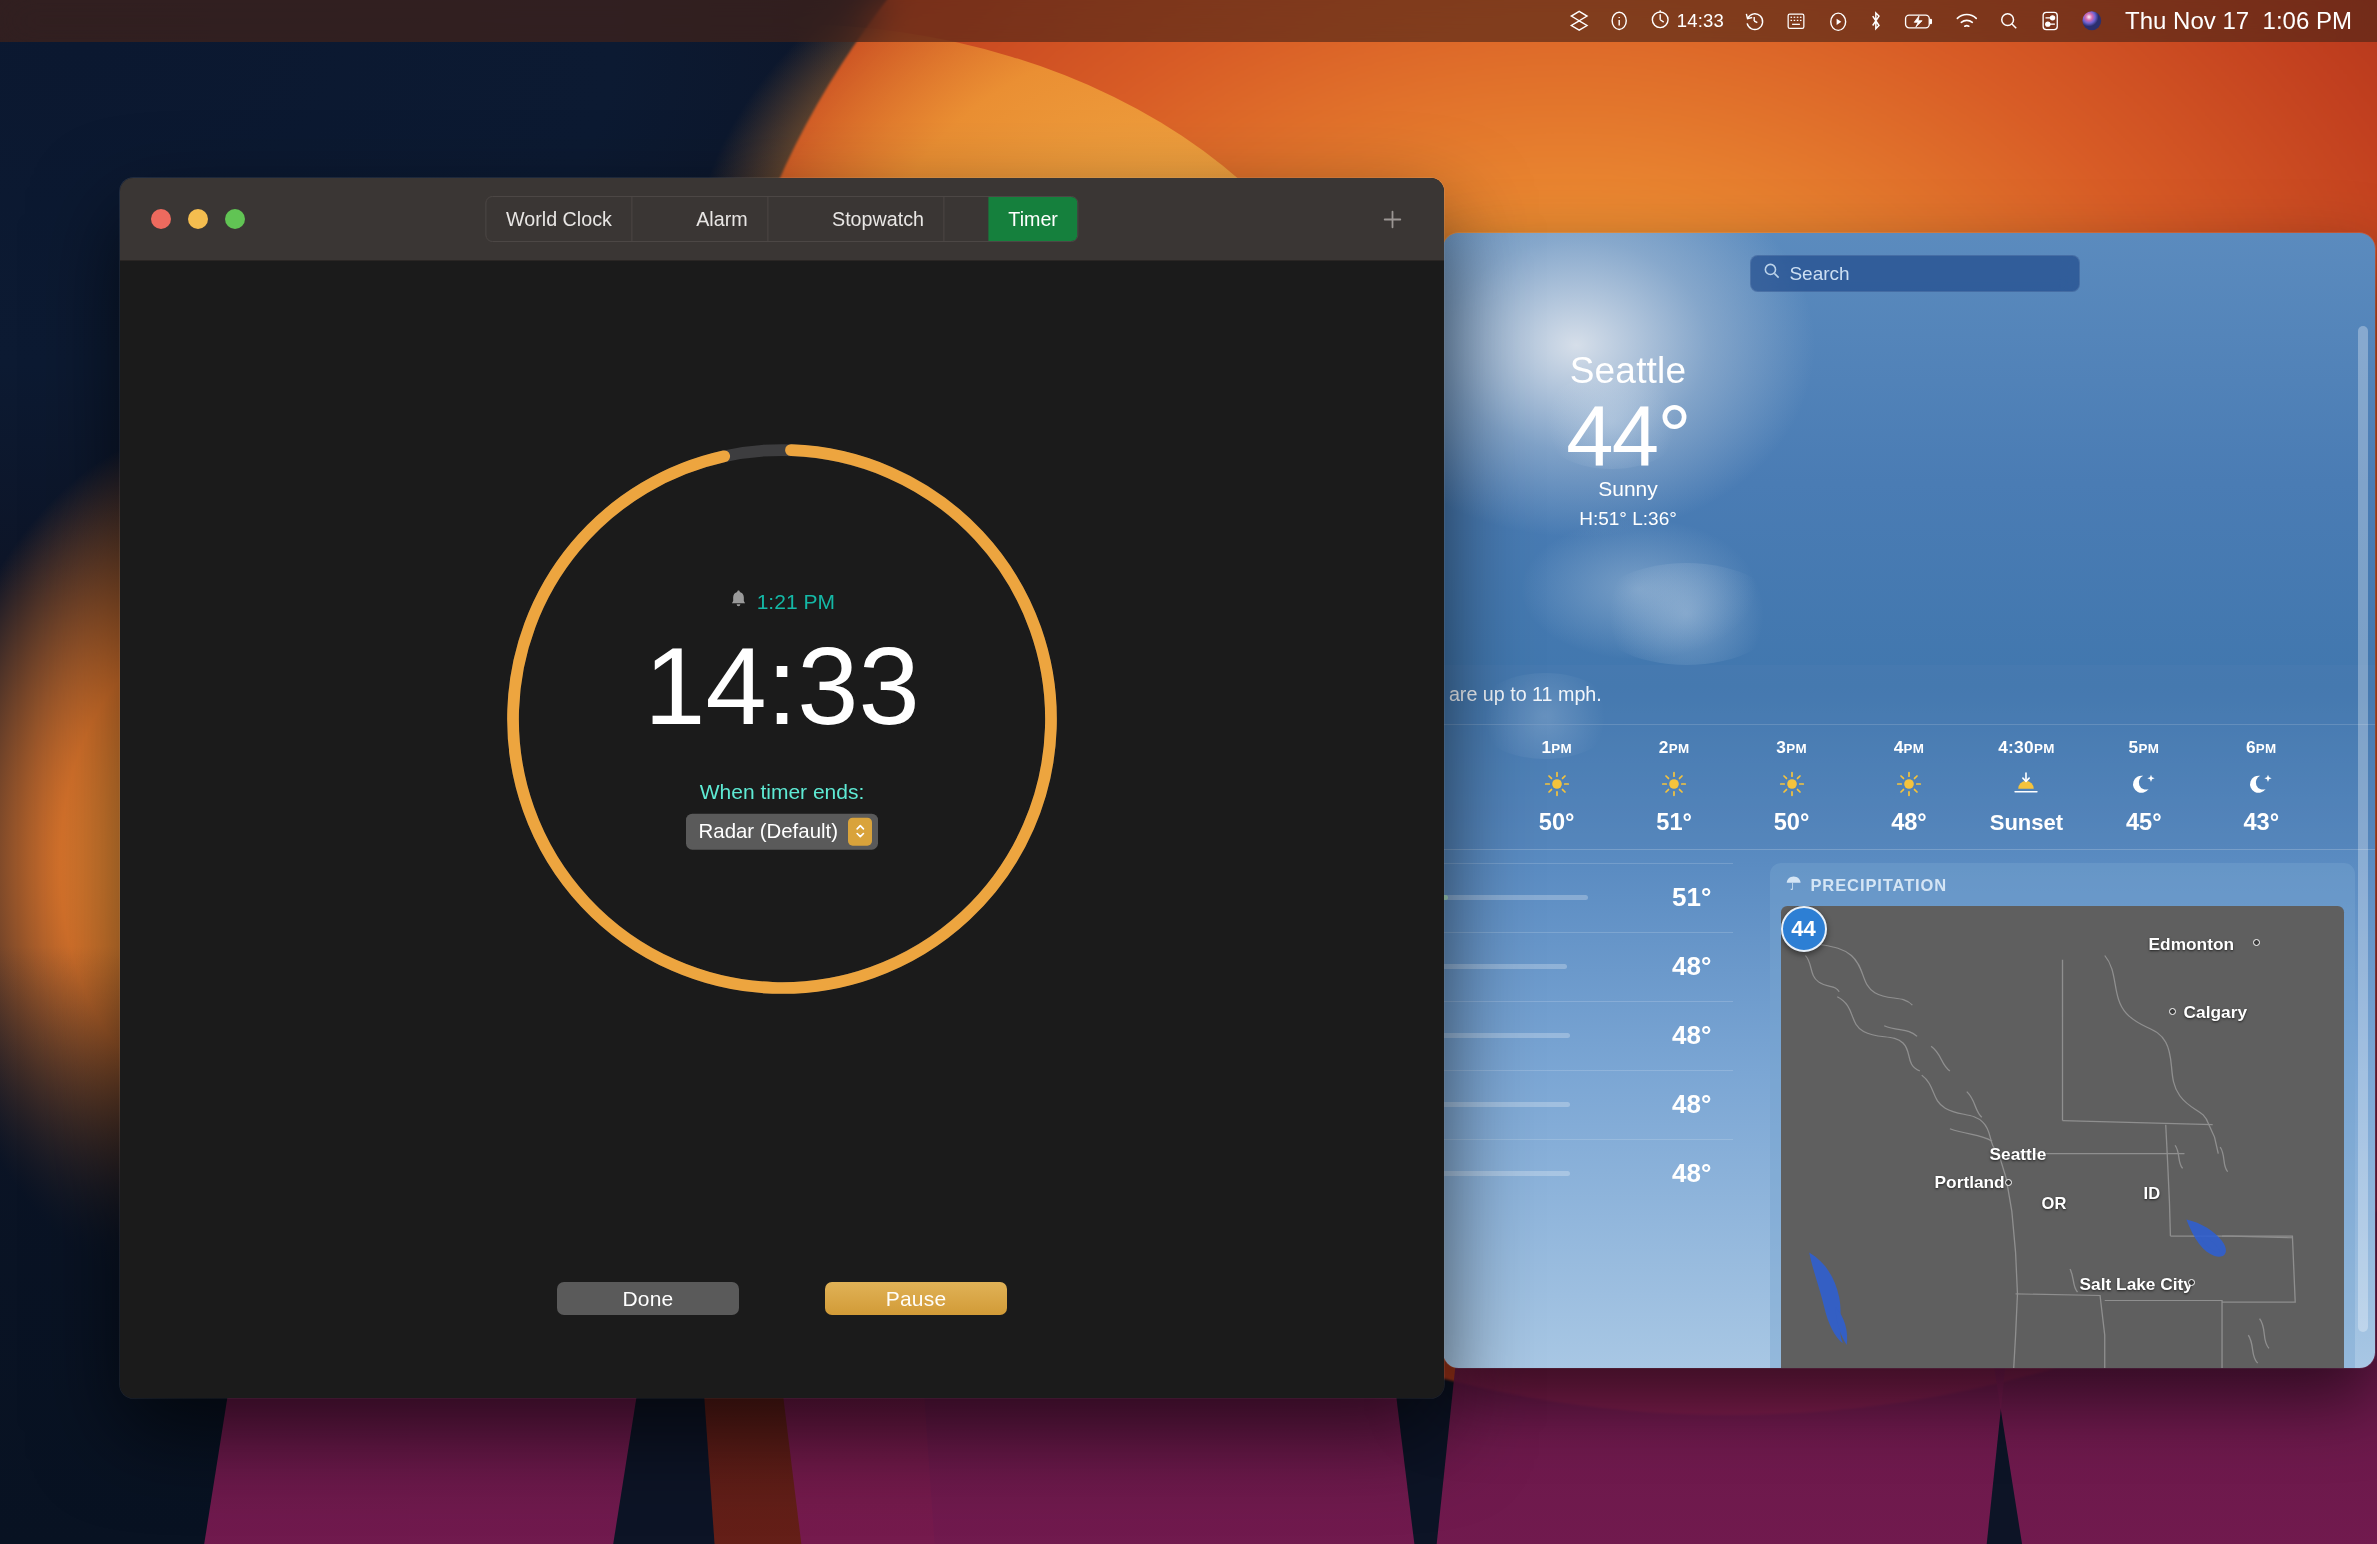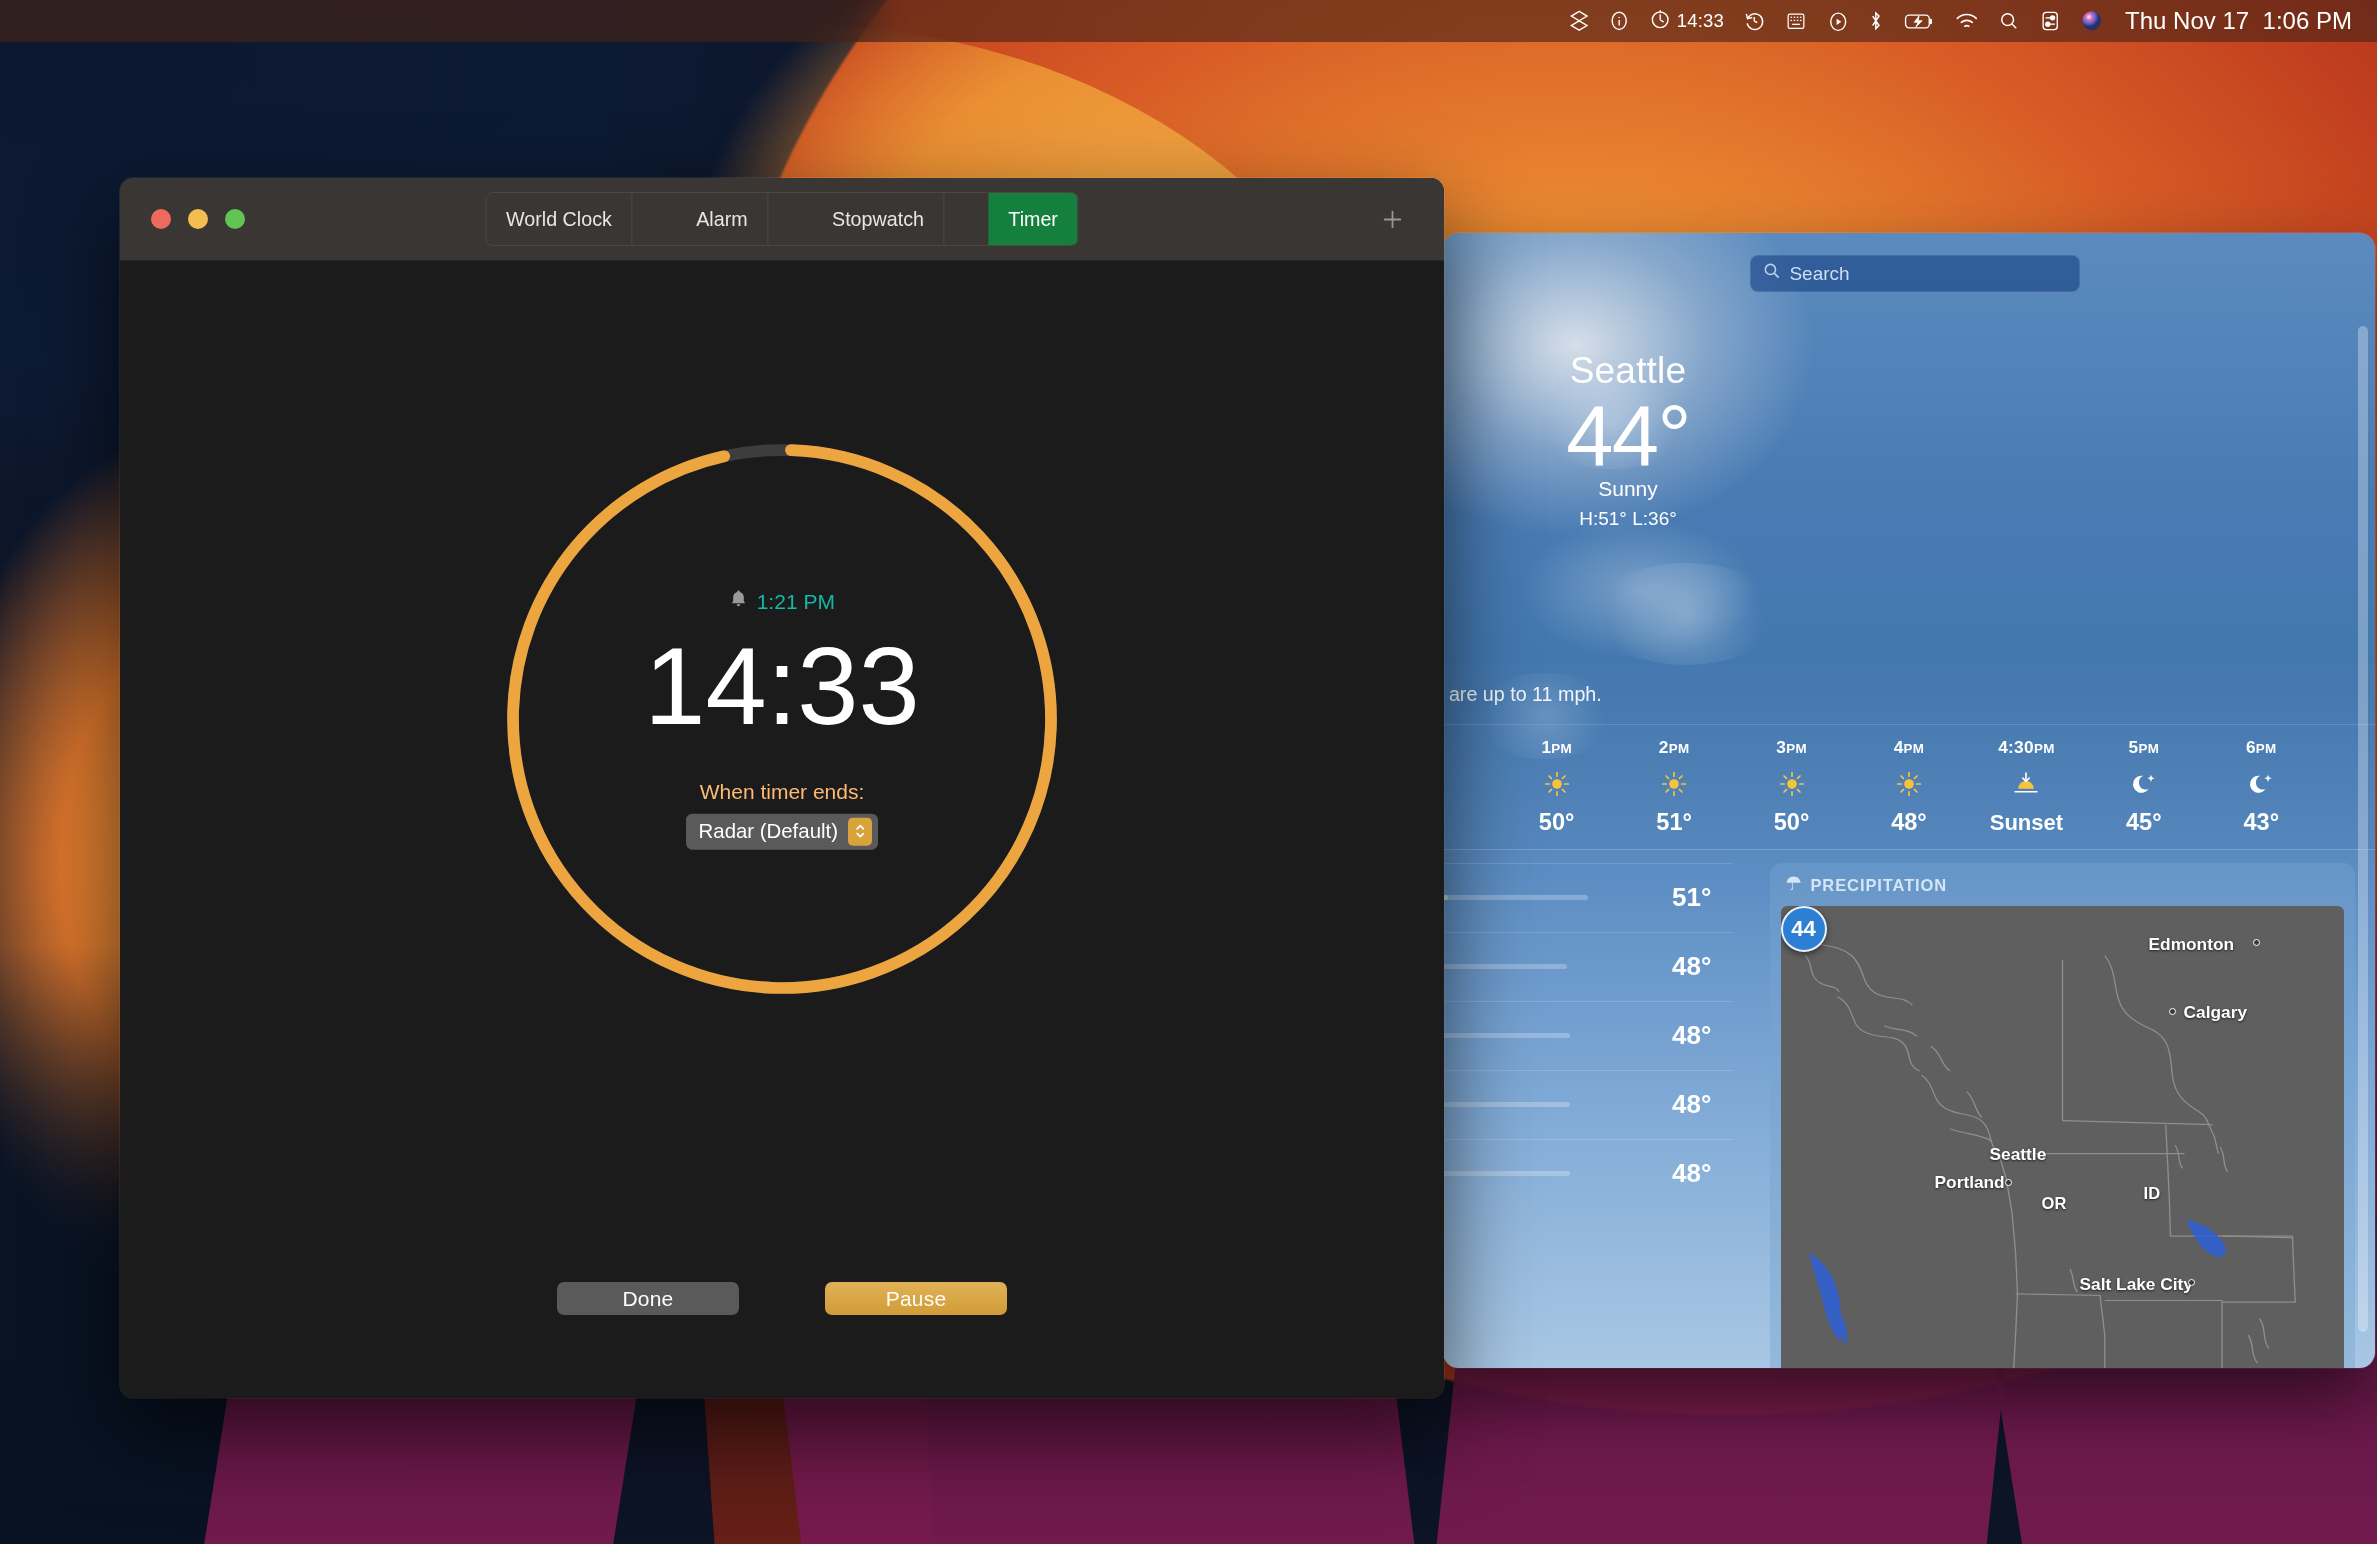--- a/index.html
+++ b/index.html
@@ -230,21 +230,21 @@
   #traffic { display:flex; gap:16.5px; padding-left:31px; }
   .tl { width:20.4px; height:20.4px; border-radius:50%; }
   .tl.red    { background:#ed6a5e; }
   .tl.yellow { background:#f4bd4f; }
   .tl.green  { background:#61c454; }
 
   #tabgroup {
     position:absolute; left:50%; transform:translateX(-50%);
     display:flex; align-items:stretch;
     border:0.8px solid #4c4745; border-radius:7px;
-    height:54px; overflow:hidden;
+    height:46px; overflow:hidden;
     background:transparent;
     gap:44px;
   }
   .tab {
     display:flex; align-items:center; justify-content:center;
     padding:0 19.7px; font-size:19.7px; color:#e8e6e4;
     border-right:0.8px solid #4c4745;
     white-space:nowrap;
   }
   .tab:last-child { border-right:none; }
@@ -271,21 +271,21 @@
   }
   #alarm-row {
     display:flex; align-items:center; justify-content:center; gap:8.6px;
     color:#14b8a6; font-size:21px; margin-bottom:4.7px;
   }
   #timer-big {
     font-size:110px; font-weight:200; color:#fff;
     letter-spacing:0px; line-height:1.22;
     font-variant-numeric:tabular-nums;
   }
-  #when-label { margin-top:27px; color:#fdba74; font-size:21px; }
+  #when-label { margin-top:27px; color:#5eead4; font-size:21px; }
   #sound-picker {
     margin:9.4px auto 0; display:inline-flex; align-items:center;
     background:#5a5a5a; border-radius:6.3px;
     height:36px; padding:0 6.3px 0 12.6px; gap:10.2px;
   }
   #sound-picker .label { color:#fff; font-size:20.4px; }
   #sound-stepper {
     width:23.6px; height:28px; border-radius:4.7px; background:#d9a33b;
     display:flex; flex-direction:column; align-items:center; justify-content:center; gap:2.4px;
   }

